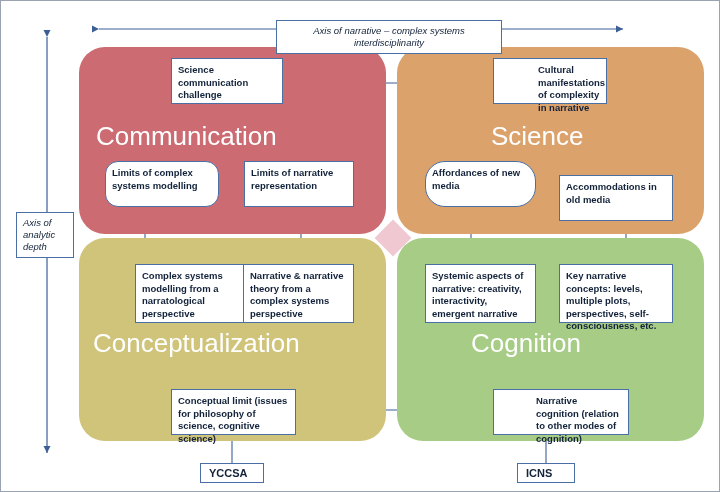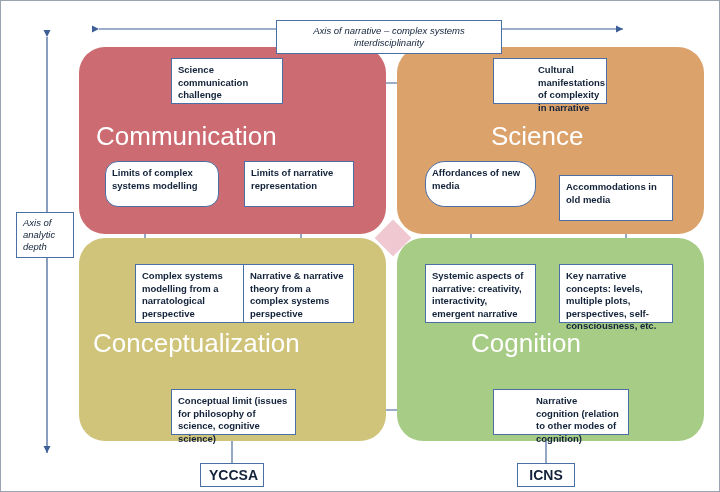--- a/index.html
+++ b/index.html
@@ -78,23 +78,22 @@
     font-style: italic;
     text-align: center;
     padding: 4px 6px;
     z-index: 6;
   }
   .tag {
     position: absolute;
     background: #ffffff;
     border: 1px solid #4a6fa5;
     box-sizing: border-box;
-    font-size: 14px;
+    font-size: 11px;
     color: #12223a;
-    text-align: center;
     padding: 3px 8px;
     font-weight: bold;
     z-index: 6;
   }
 </style>
 </head>
 <body>
 
 <div id="canvas">
 

